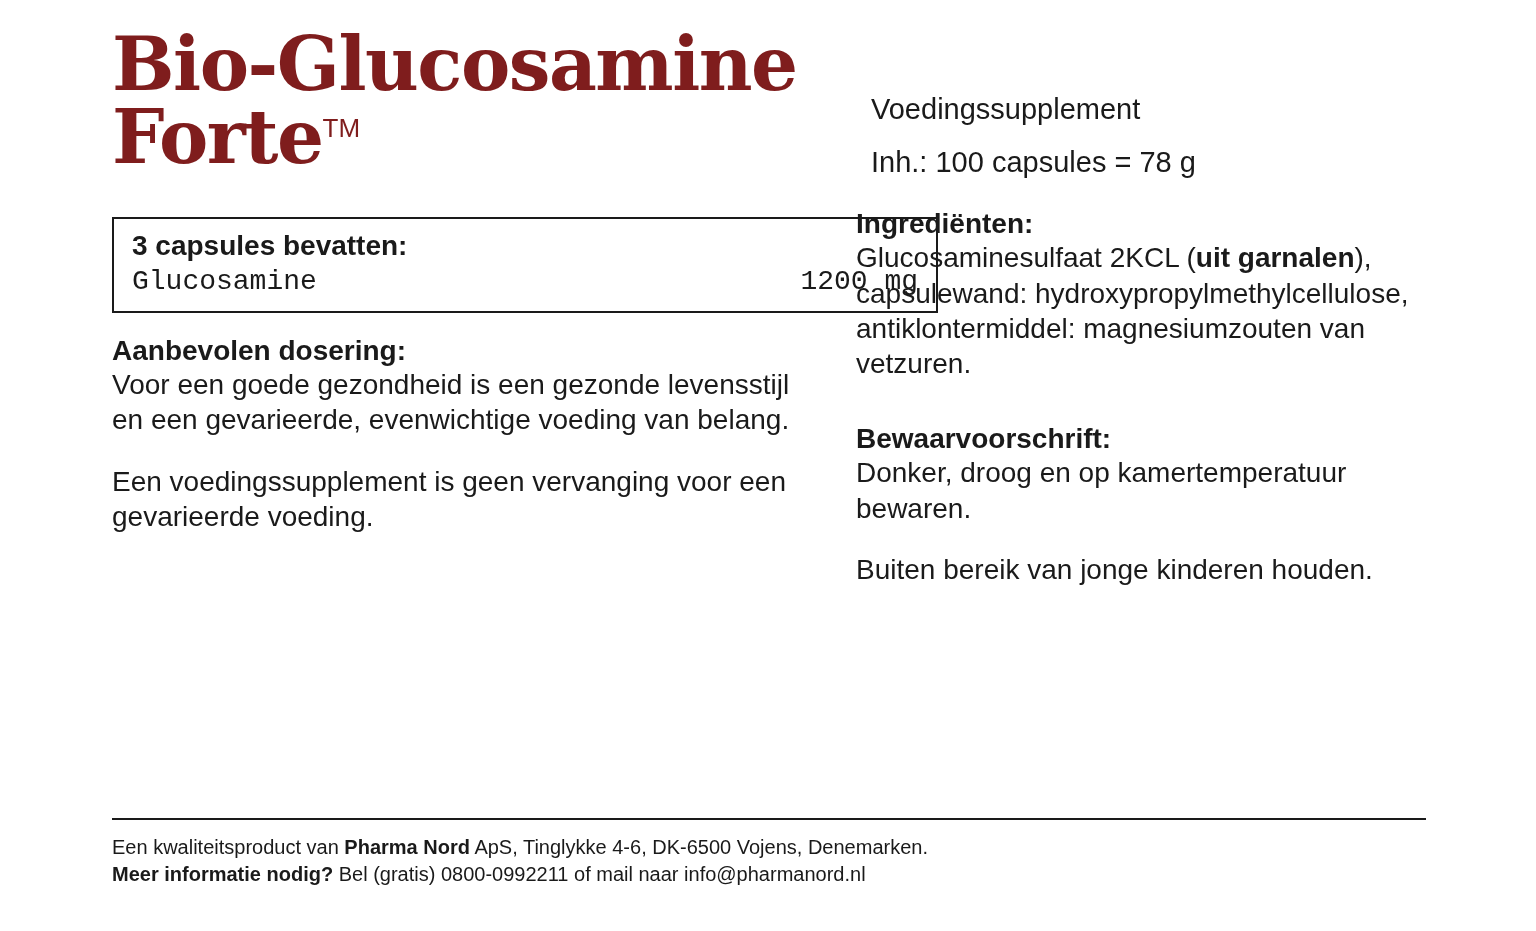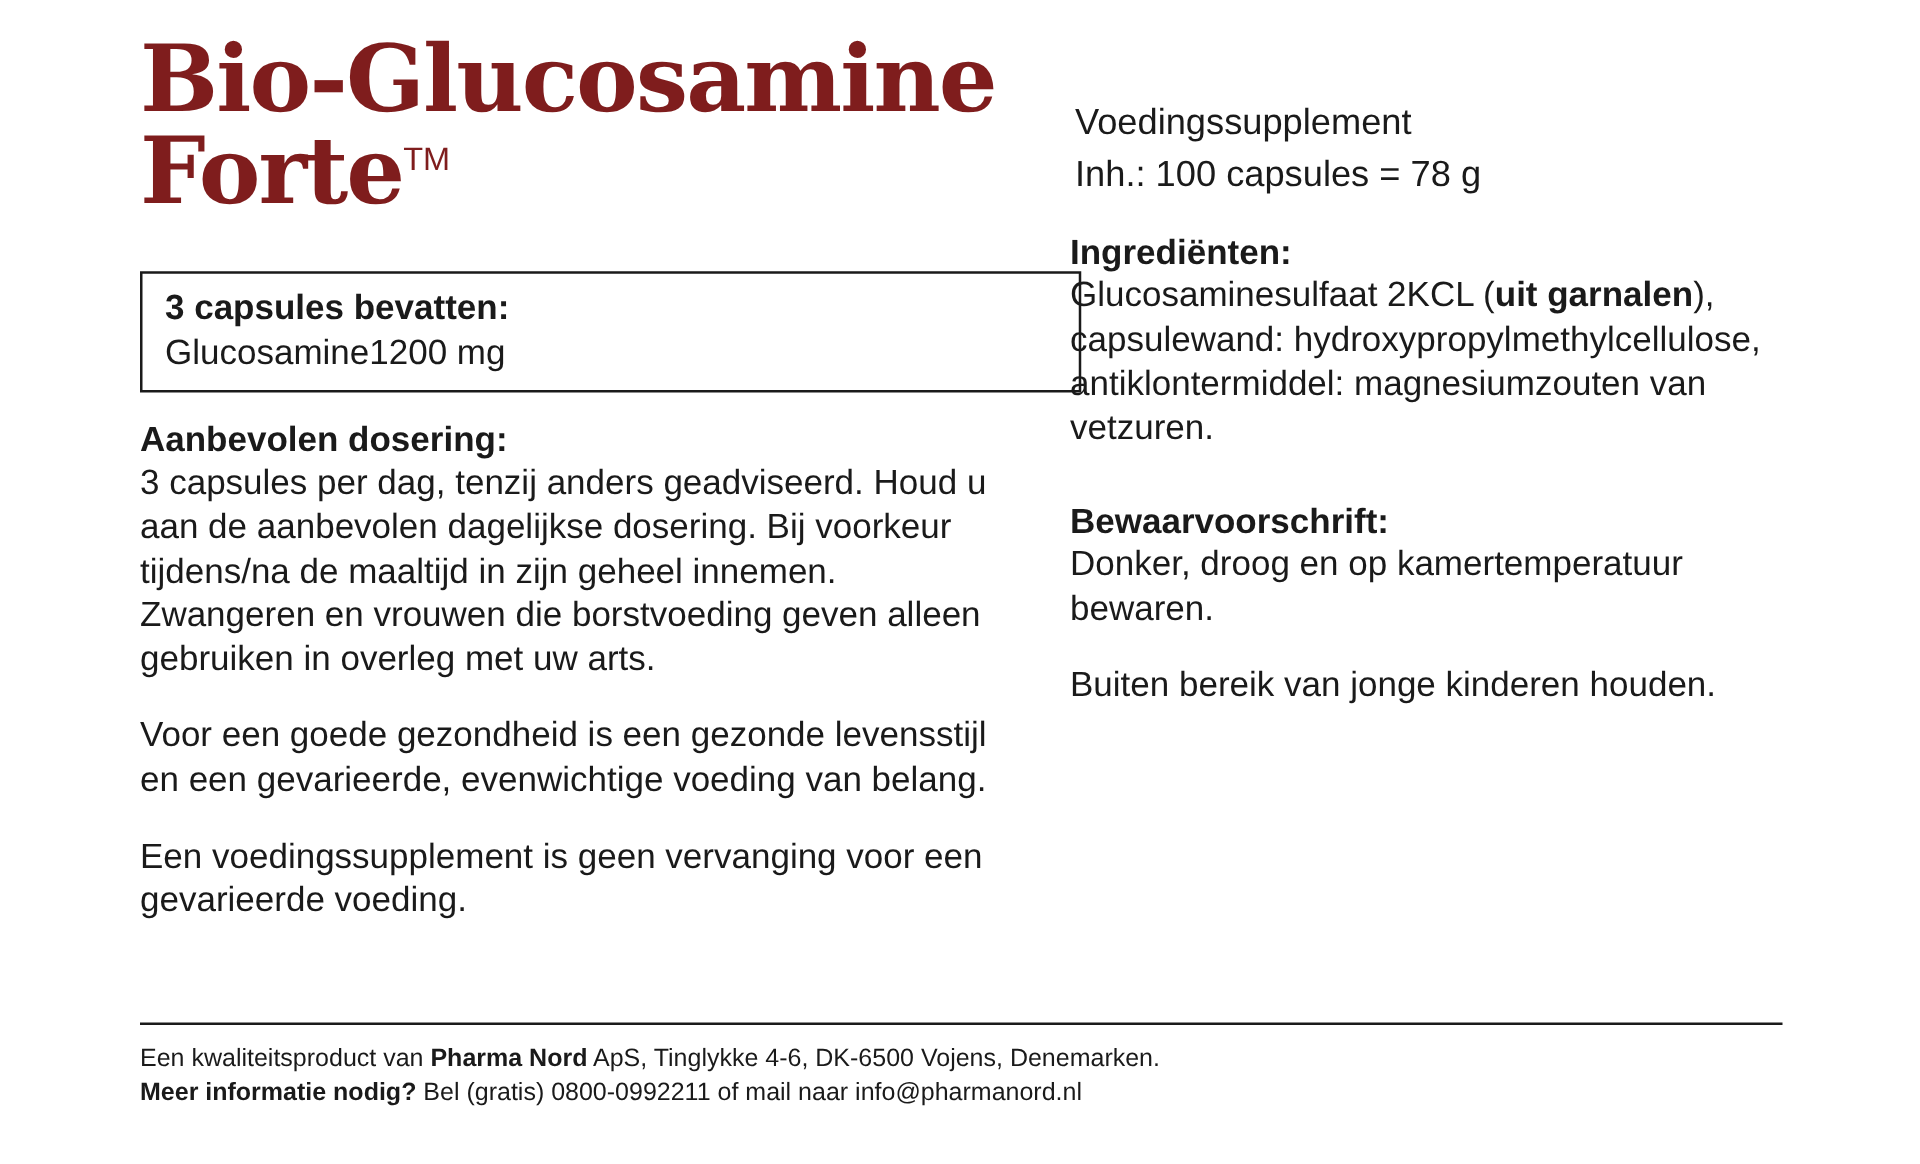--- a/index.html
+++ b/index.html
@@ -61,40 +61,42 @@
     letter-spacing: 0;
   }
 
   
   .top-info {
     font-size: 29px;
     line-height: 1.3;
     color: #1a1a1a;
   }
   .top-info div {
-    margin: 4px;
+    margin: 15px;
   }
 
   
   .nutri-box {
     margin-top: 44px;
     border: 2px solid #1a1a1a;
     padding: 11px 18px 14px 18px;
-    width: 753px;
+    width: 826px;
     box-sizing: border-box;
   }
   .nutri-head {
     font-size: 28px;
     font-weight: bold;
     margin-bottom: 4px;
   }
   .nutri-row {
     display: flex;
+    justify-content: space-between;
     align-items: baseline;
     font-size: 28px;
+    font-family: Liberation Mono, monospace;
   }
   .nutri-row .amount {
     text-align: right;
   }
 
   
   .sec-head {
     font-size: 28px;
     font-weight: bold;
     margin: 22px 0 0 0;
@@ -158,21 +160,20 @@
 
       <div class="nutri-box">
         <div class="nutri-head">3 capsules bevatten:</div>
         <div class="nutri-row">
           <span>Glucosamine</span>
           <span class="amount">1200 mg</span>
         </div>
       </div>
 
       <div class="sec-head">Aanbevolen dosering:</div>
-      <p class="para">3 capsules per dag, tenzij anders geadviseerd. Houd u aan de aanbevolen dagelijkse dosering. Bij voorkeur tijdens/na de maaltijd in zijn geheel innemen. Zwangeren en vrouwen die borstvoeding geven alleen gebruiken in overleg met uw arts.</p>
       <p class="para">Voor een goede gezondheid is een gezonde levensstijl en een gevarieerde, evenwichtige voeding van belang.</p>
       <p class="para">Een voedingssupplement is geen vervanging voor een gevarieerde voeding.</p>
 
     </div>
 
     <div class="col-right">
 
       <div class="top-info">
         <div>Voedingssupplement</div>
         <div>Inh.: 100 capsules = 78 g</div>

